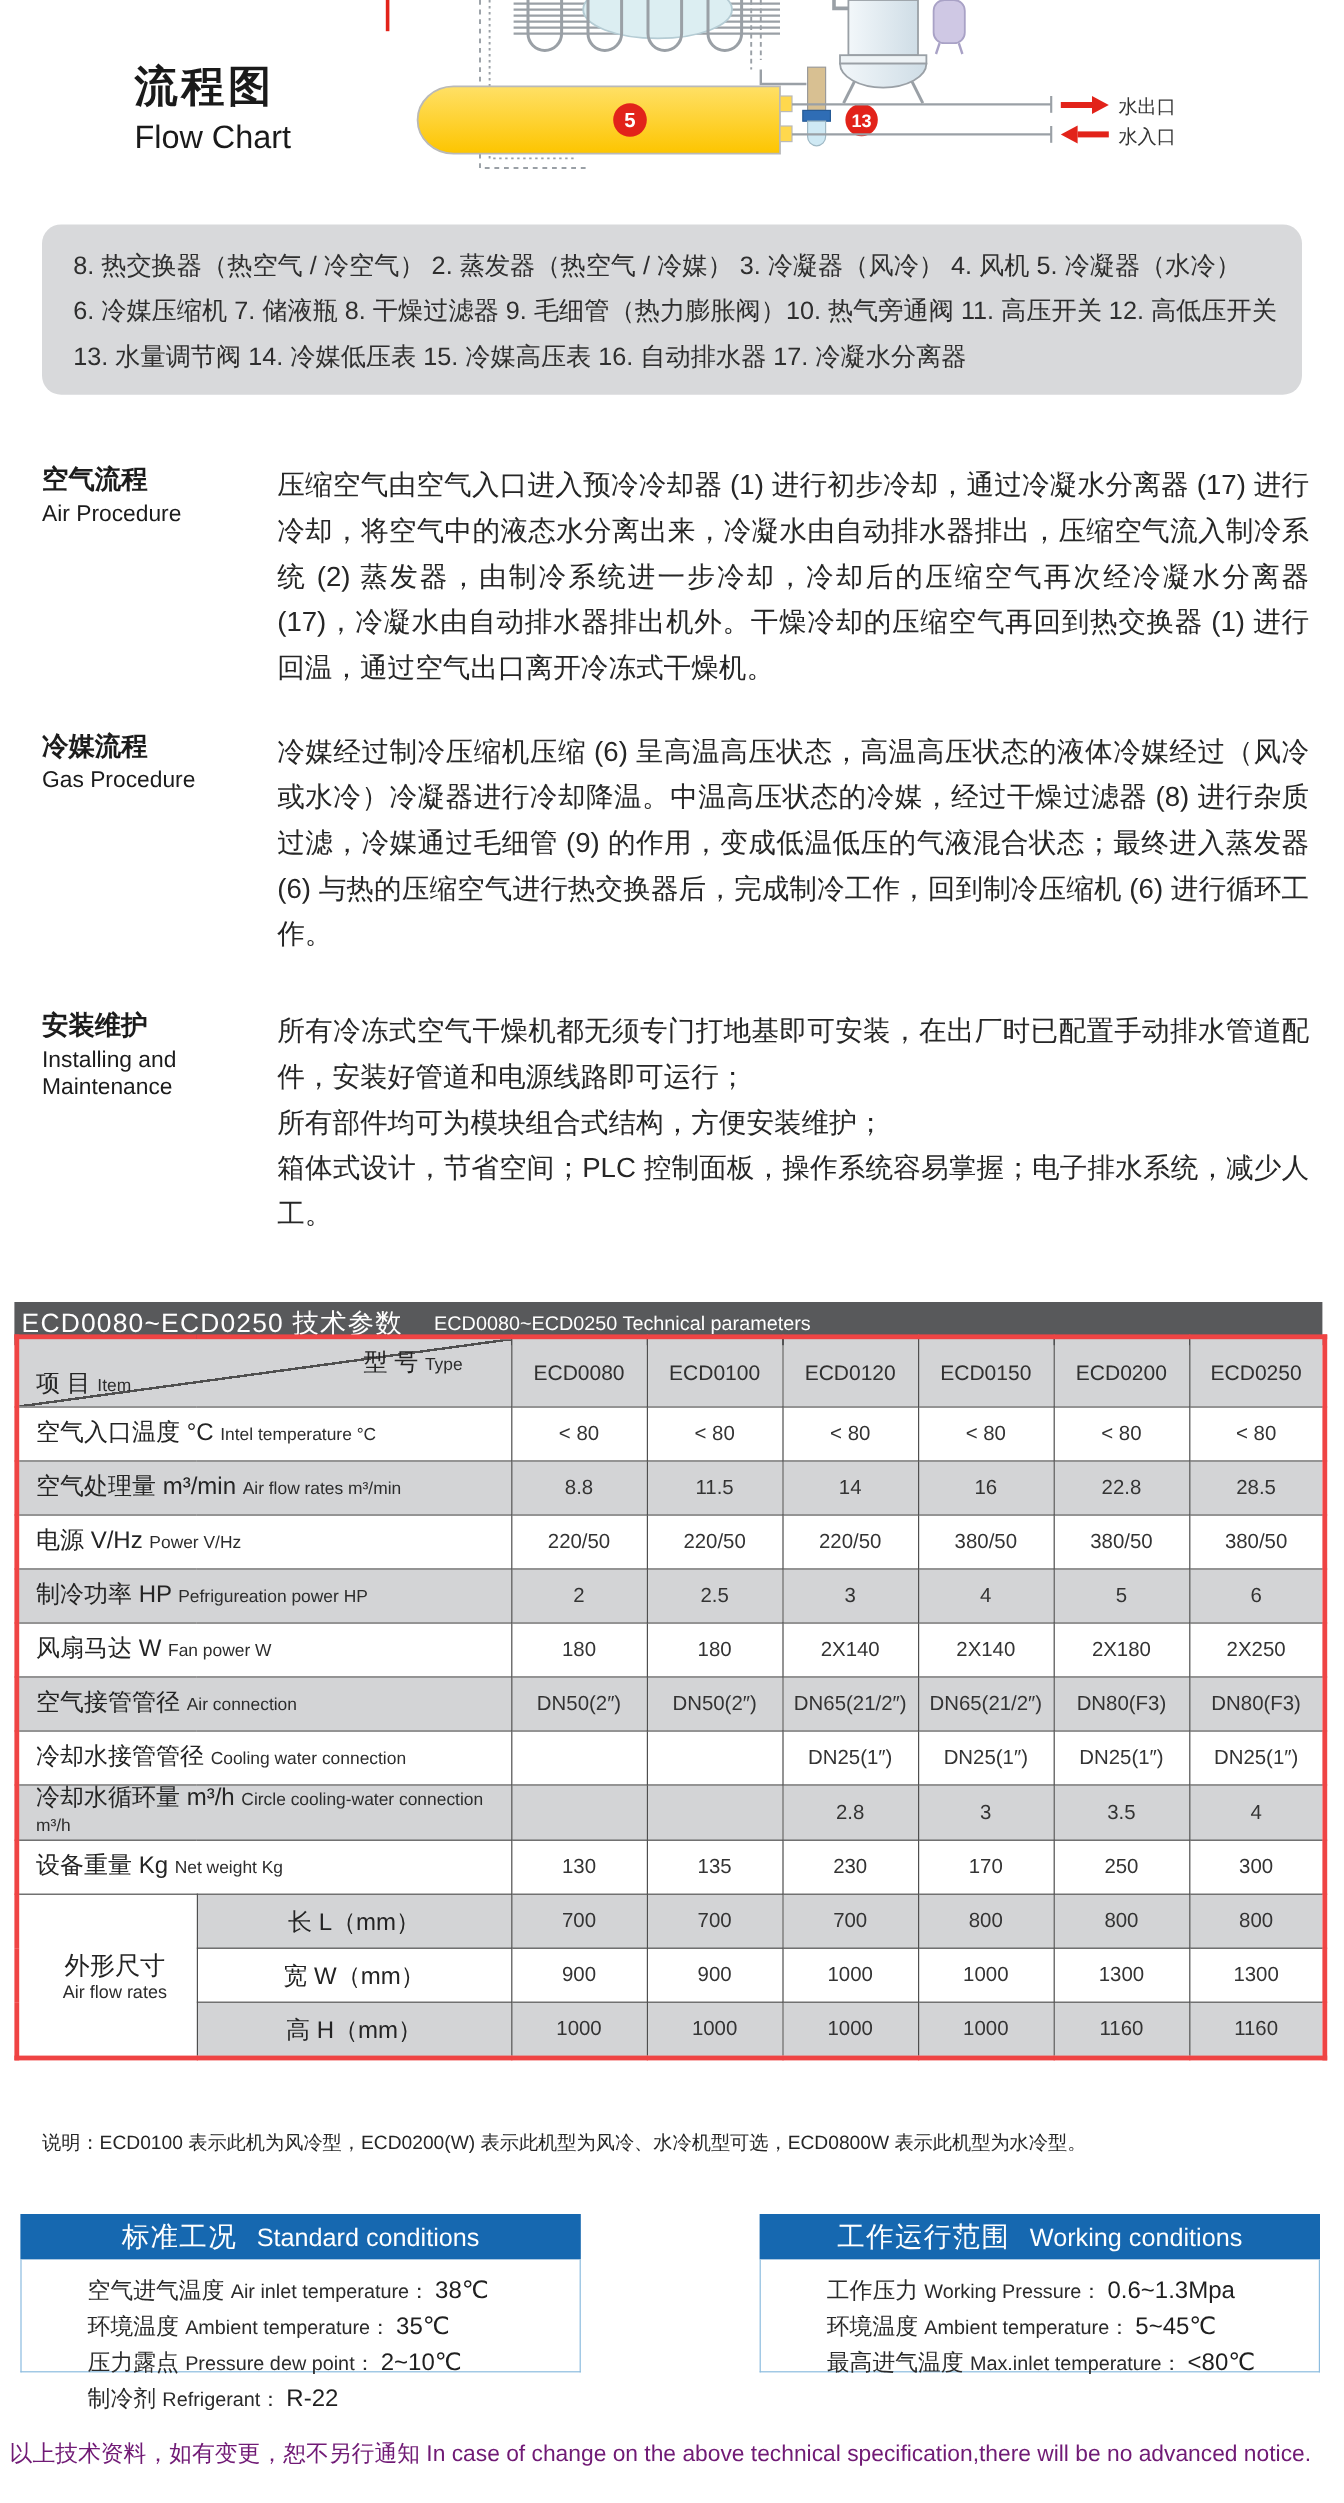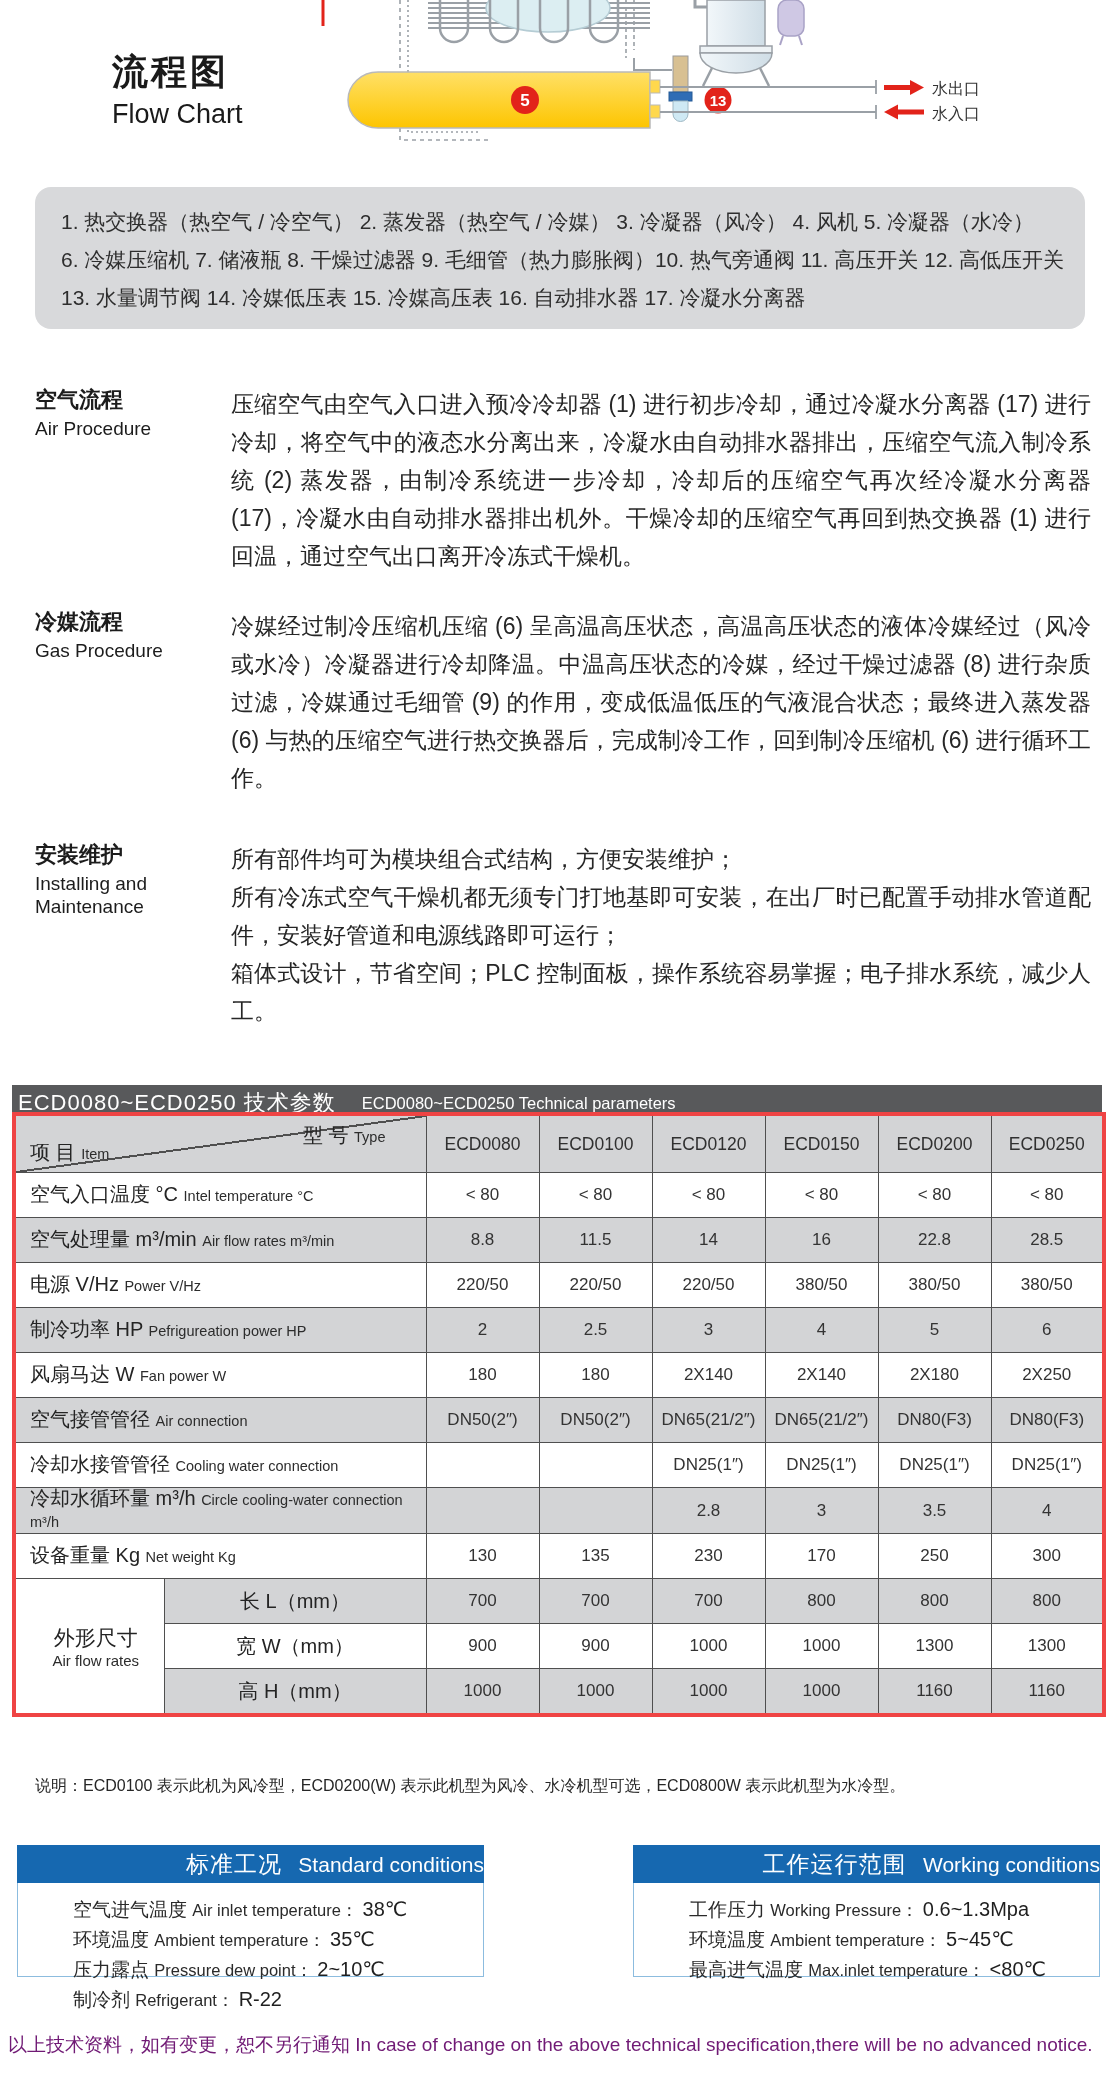--- a/index.html
+++ b/index.html
@@ -58,21 +58,21 @@
   .dim-cell .en{font-size:15px;display:block;}
   .sub-label-cell{font-size:20px;color:#242424;}
 
   
   .note{position:absolute;left:35px;top:1776px;width:1070px;font-size:16px;color:#262626;}
 
   
   .cond-box{position:absolute;top:1845px;width:467px;}
   .cond-standard{left:17px;}
   .cond-working{left:633px;}
-  .cond-header{height:38px;background:#1668b0;color:#fff;text-align:right;
+  .cond-header{height:38px;background:#1668b0;color:#fff;text-align:center;
                line-height:38px;}
   .ch-cn{font-size:23px;letter-spacing:1px;}
   .ch-en{font-size:21px;margin-left:12px;}
   .cond-body{border:1px solid #8cbcdf;border-top:none;background:#fff;height:94px;
              box-sizing:border-box;padding:12px 0 0 55px;}
   .cond-line{line-height:29px;white-space:nowrap;}
   .cl-cn{font-size:19px;color:#2a2a2a;}
   .cl-en{font-size:16.5px;color:#2a2a2a;}
   .cl-sep{font-size:17px;color:#2a2a2a;}
   .cl-val{font-size:20px;color:#1f1f1f;}
@@ -169,21 +169,21 @@
   <text x="612" y="94" font-size="16" fill="#333">水出口</text>
   <text x="612" y="119" font-size="16" fill="#333">水入口</text>
 </svg>
 
 <div class="fc-title">
   <div class="fc-cn">流程图</div>
   <div class="fc-en">Flow Chart</div>
 </div>
 
 <div class="legend">
-    <div class="legend-line">1. 热交换器（热空气 / 冷空气）  2. 蒸发器（热空气 / 冷媒）  3. 冷凝器（风冷）  4. 风机  5. 冷凝器（水冷）</div>
+    <div class="legend-line">8. 热交换器（热空气 / 冷空气）  2. 蒸发器（热空气 / 冷媒）  3. 冷凝器（风冷）  4. 风机  5. 冷凝器（水冷）</div>
     <div class="legend-line">6. 冷媒压缩机  7. 储液瓶  8. 干燥过滤器  9. 毛细管（热力膨胀阀）10. 热气旁通阀  11. 高压开关  12. 高低压开关</div>
     <div class="legend-line">13. 水量调节阀  14. 冷媒低压表 15. 冷媒高压表  16. 自动排水器  17. 冷凝水分离器</div>
   </div>
 
 <div class="proc" style="top:385px">
   <div class="proc-label">
     <div class="pl-cn">空气流程</div>
     <div class="pl-en">Air Procedure</div>
   </div>
   <div class="proc-body">
@@ -200,22 +200,22 @@
     <p>冷媒经过制冷压缩机压缩 (6) 呈高温高压状态，高温高压状态的液体冷媒经过（风冷或水冷）冷凝器进行冷却降温。中温高压状态的冷媒，经过干燥过滤器 (8) 进行杂质过滤，冷媒通过毛细管 (9) 的作用，变成低温低压的气液混合状态；最终进入蒸发器 (6) 与热的压缩空气进行热交换器后，完成制冷工作，回到制冷压缩机 (6) 进行循环工作。</p>
   </div>
 </div>
 
 <div class="proc" style="top:840px">
   <div class="proc-label">
     <div class="pl-cn">安装维护</div>
     <div class="pl-en">Installing and Maintenance</div>
   </div>
   <div class="proc-body">
+    <p>所有冷冻式空气干燥机都无须专门打地基即可安装，在出厂时已配置手动排水管道配件，安装好管道和电源线路即可运行；</p>
     <p>所有部件均可为模块组合式结构，方便安装维护；</p>
-    <p>所有冷冻式空气干燥机都无须专门打地基即可安装，在出厂时已配置手动排水管道配件，安装好管道和电源线路即可运行；</p>
     <p>箱体式设计，节省空间；PLC 控制面板，操作系统容易掌握；电子排水系统，减少人工。</p>
   </div>
 </div>
 
 <div class="table-title">
   <span class="tt-cn">ECD0080~ECD0250 技术参数</span>
   <span class="tt-en">ECD0080~ECD0250 Technical parameters</span>
 </div>
 <table class="spec">
   <colgroup>

